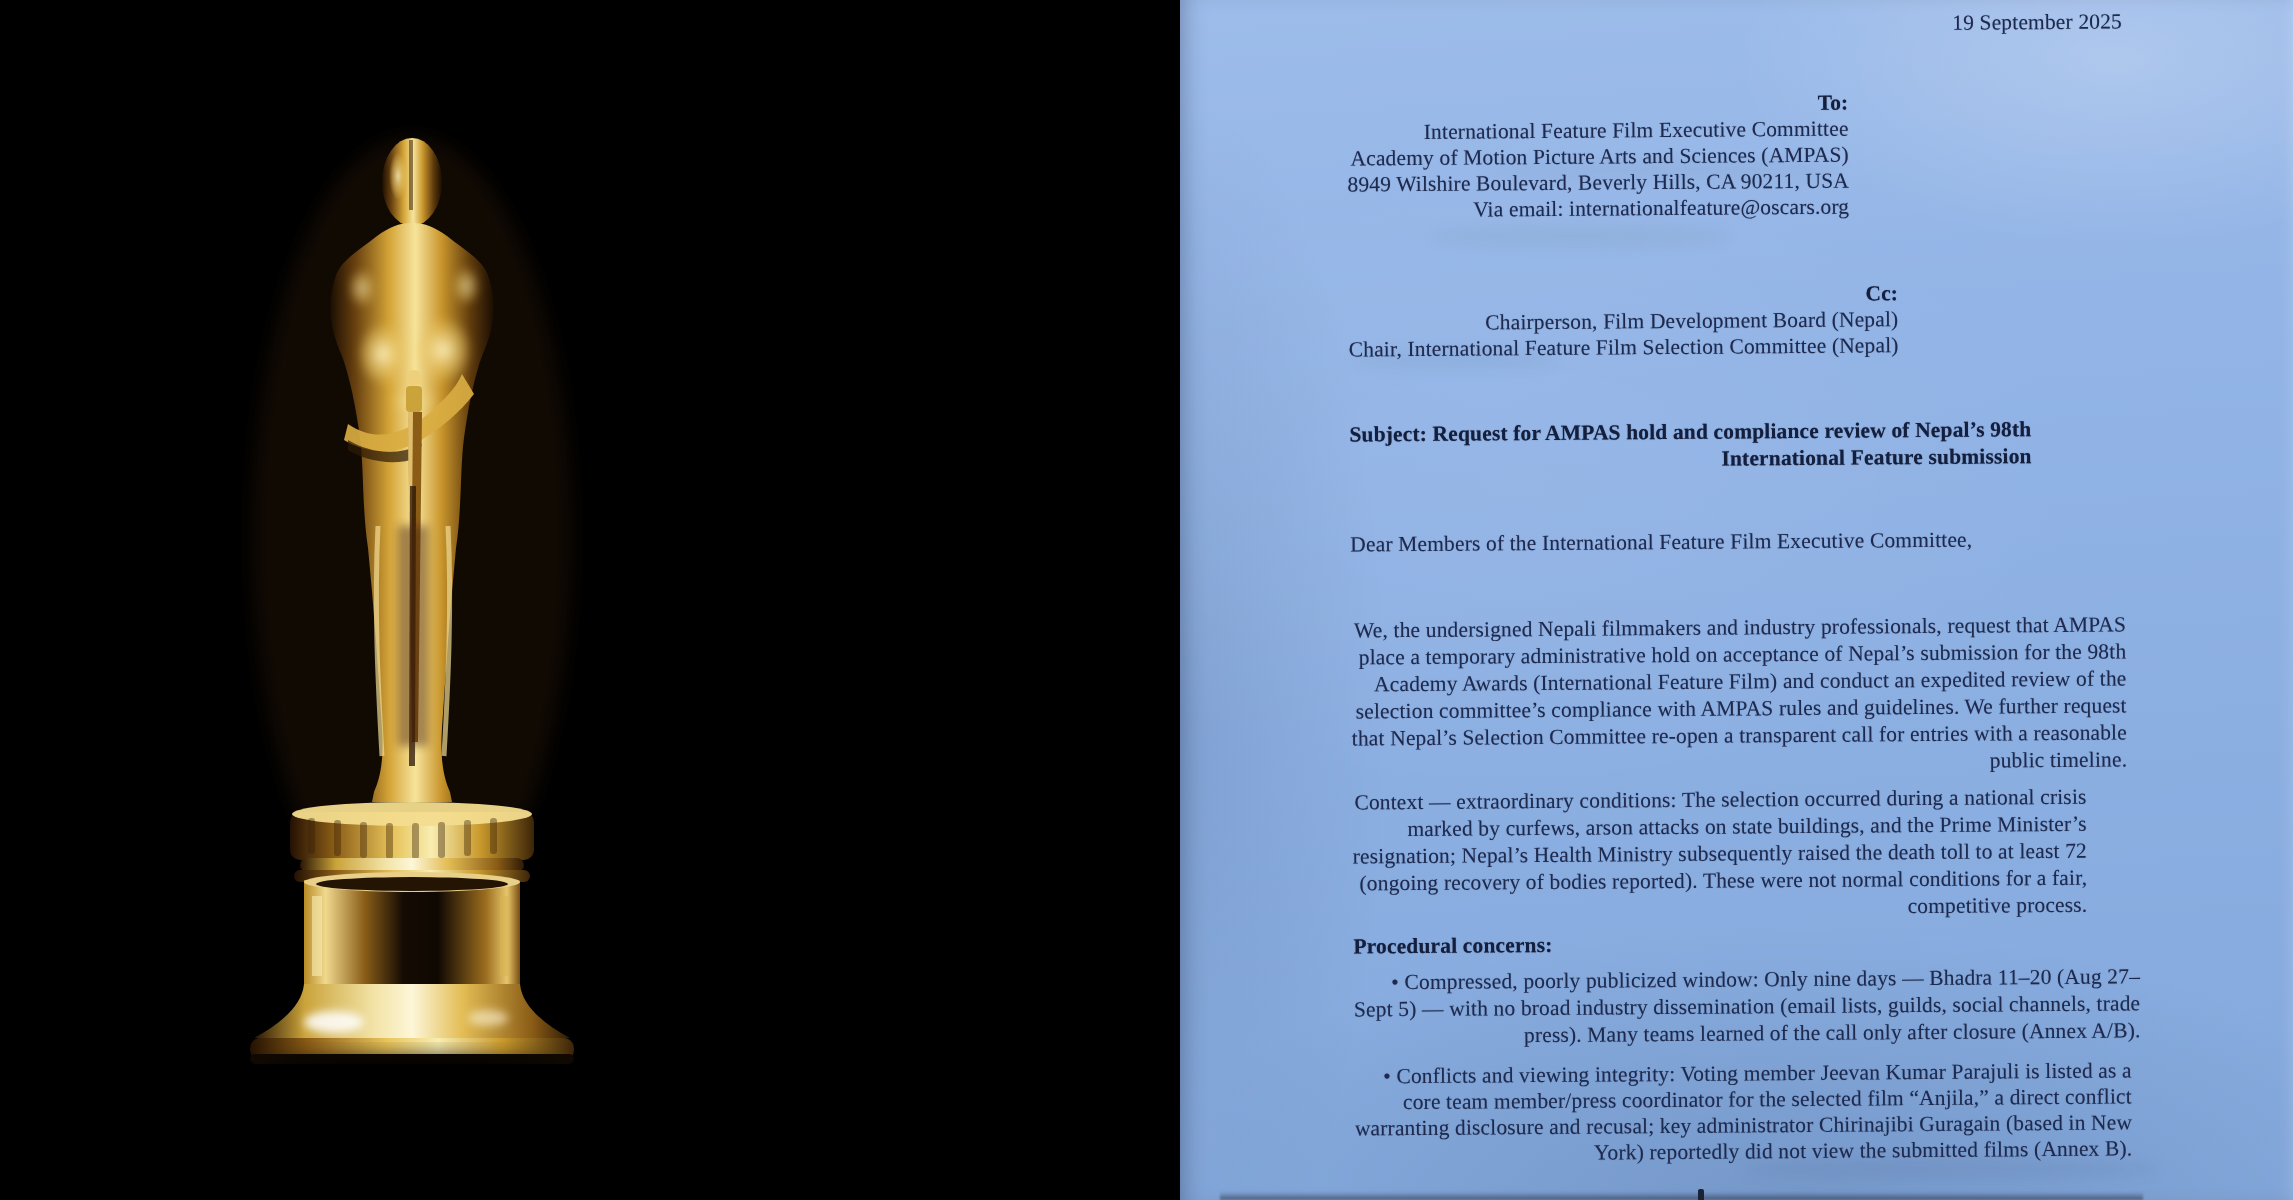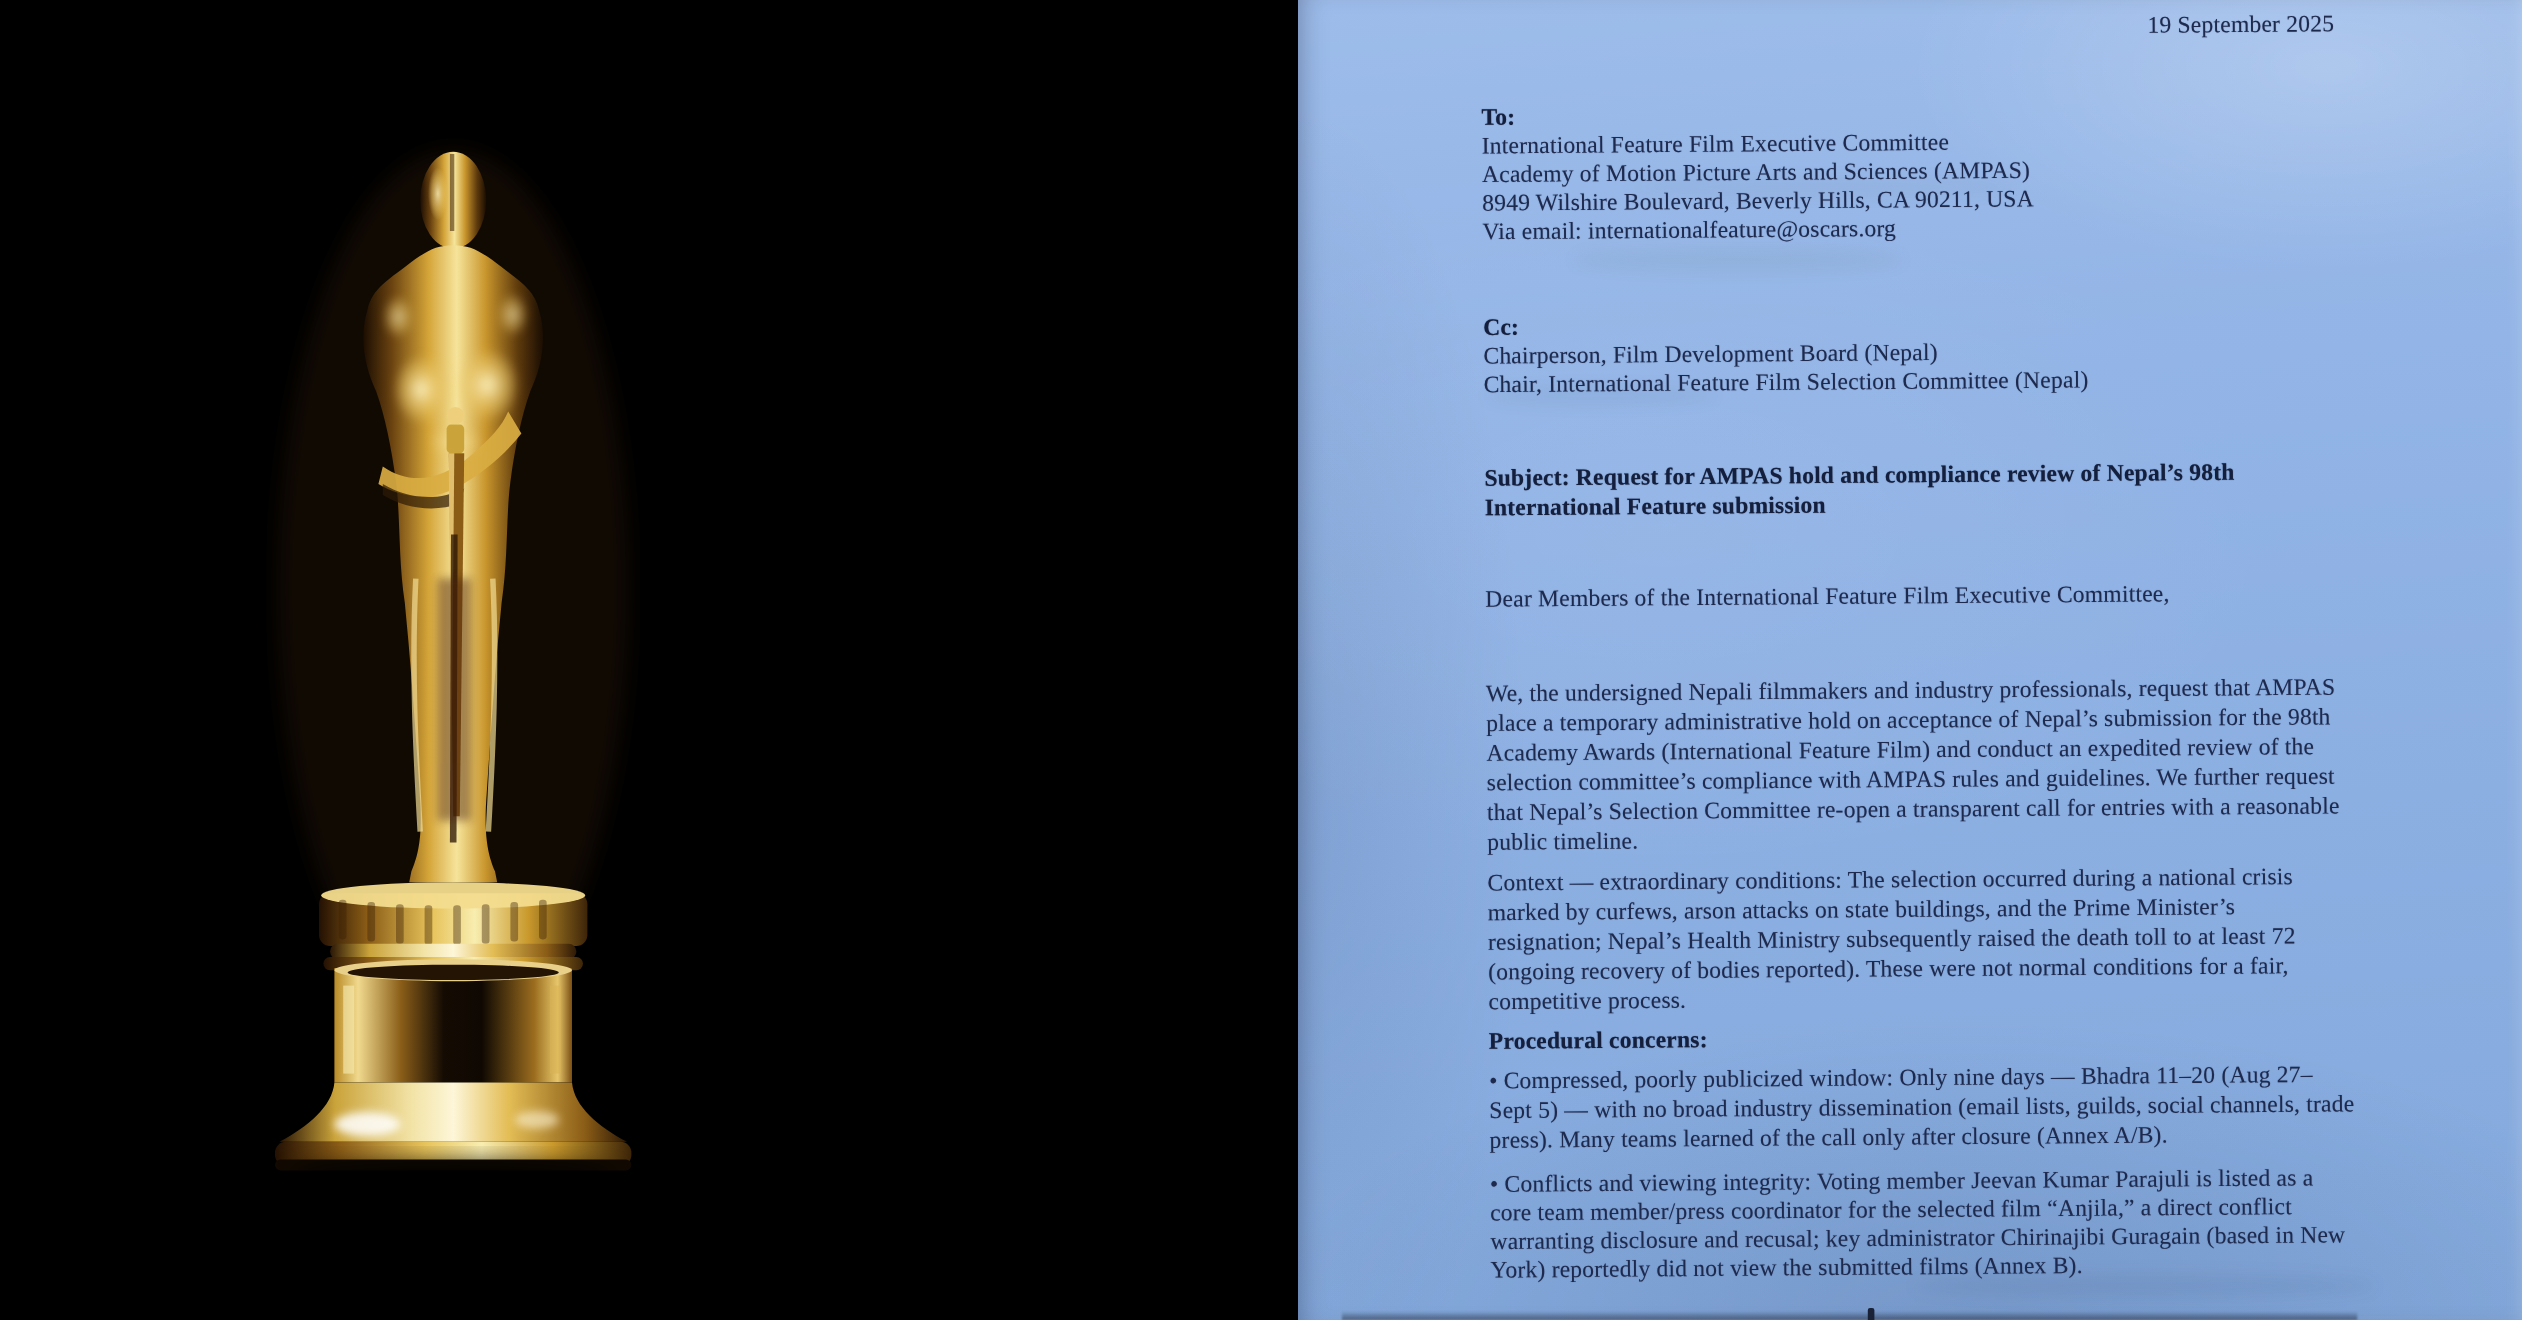--- a/index.html
+++ b/index.html
@@ -2,20 +2,21 @@
 <html><head>
 <meta charset="utf-8">
 <style>
   html,body{margin:0;padding:0;background:#000;}
   .stage{
     position:relative;
     width:2293px;height:1200px;
     overflow:hidden;
     background:#000;
     font-family:"Liberation Serif","DejaVu Serif",serif;
+    text-align:right;
   }
 
   
   .photo-left{
     position:absolute;left:0;top:0;width:1180px;height:1200px;
     background:#000;
   }
   .statue-svg{position:absolute;left:242px;top:106px;width:340px;height:984px;}
 
   

